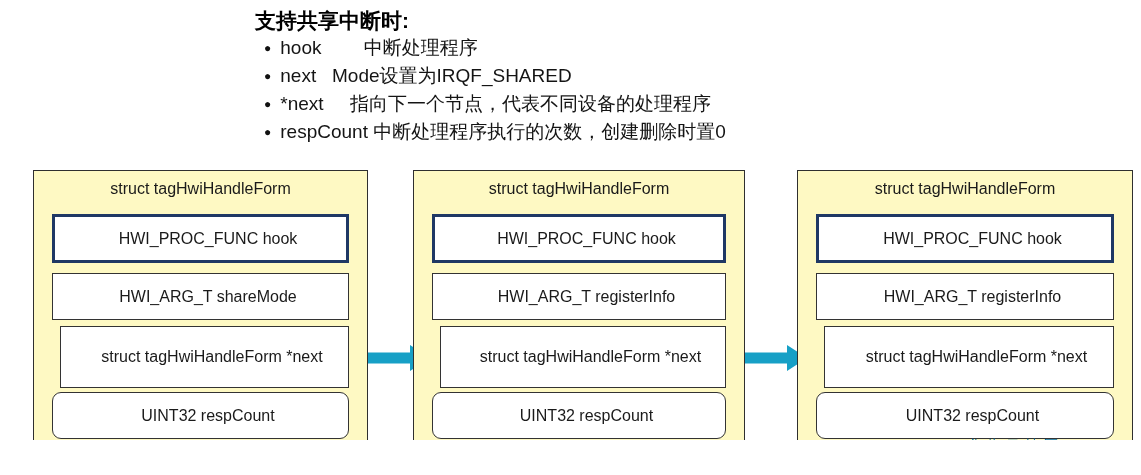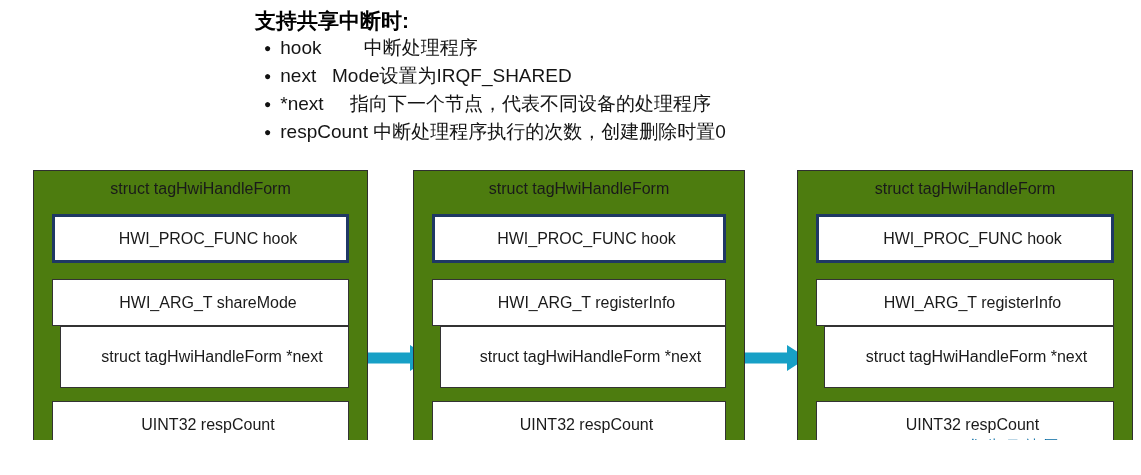--- a/index.html
+++ b/index.html
@@ -9,38 +9,38 @@
   }
   
   .header{position:absolute;left:255px;top:8px;}
   .header-title{font-size:21px;font-weight:bold;color:#000000;line-height:26px;}
   .bullets{list-style:none;margin:0;padding:0;position:absolute;left:9px;top:26px;width:620px;}
   .bullets li{height:28px;display:flex;align-items:center;}
   .bullet-marker{font-size:12px;margin-right:9px;color:#111111;line-height:1;}
   .bullet-text{font-size:19px;white-space:pre;color:#141414;}
   
   .struct-box{
-    position:absolute;top:170px;height:288px;background:#4d7c0f;
+    position:absolute;top:170px;height:288px;background:#fef9c3;
     border:1px solid #2f2f2f;box-sizing:border-box;
   }
   .struct-title{
     position:absolute;top:9px;left:0;width:100%;text-align:center;
     font-size:16px;color:#1a1a1a;
   }
   .field{
     position:absolute;left:18px;right:18px;box-sizing:border-box;
     display:flex;align-items:center;justify-content:center;
     border:1px solid #333333;font-size:16px;color:#1a1a1a;background:#ffffff;
     white-space:nowrap;
     padding-left:15px;
   }
   .field-hook{top:43px;height:49px;border:3px solid #1f3864;}
-  .field-arg {top:108px;height:47px;}
+  .field-arg {top:102px;height:47px;}
   .field-next{top:155px;height:62px;margin-left:8px;}
-  .field-resp{top:230px;height:47px;}
+  .field-resp{top:221px;height:47px;border-radius:9px;}
   
   .arrow{position:absolute;top:344px;width:62px;height:28px;}
   
   .watermark{
     position:absolute;left:968px;top:437px;z-index:5;
     font-size:14px;letter-spacing:5px;color:#0369a1;white-space:nowrap;
   }
 </style>
 </head>
 <body>

